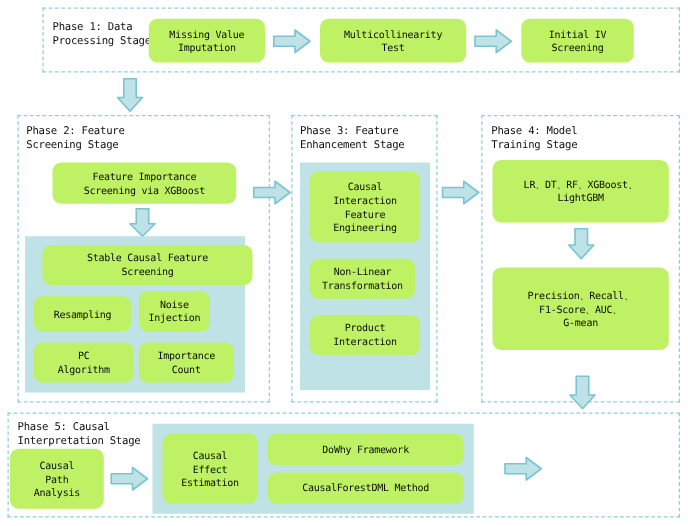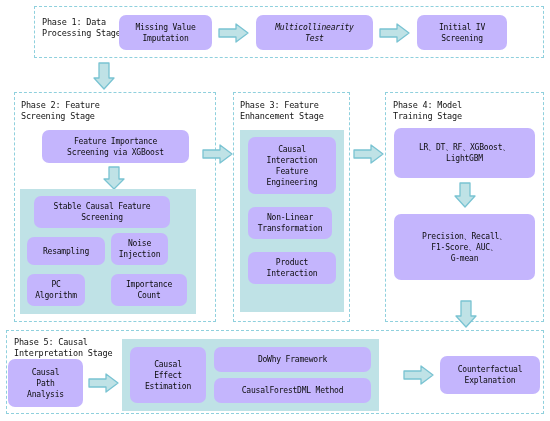--- a/index.html
+++ b/index.html
@@ -22,21 +22,21 @@
     font-size:8.5px;
     line-height:11px;
     color:#111111;
     white-space:pre-line;
     letter-spacing:-0.2px;
     font-family:"DejaVu Sans Mono","Liberation Mono",monospace;
   }
 
   .gbox{
     position:absolute;
-    background:#c4b5fd;
+    background:#bef264;
     border-radius:7px;
     box-sizing:border-box;
     display:flex;
     align-items:center;
     justify-content:center;
     text-align:center;
     font-size:8px;
     line-height:11px;
     color:#0b0b0b;
     white-space:pre-line;
@@ -65,21 +65,21 @@
 
   <div class="gbox" style="left:119px;top:15px;width:93px;height:35px;">Missing Value
 Imputation</div>
 
   <div class="arrow" style="left:218px;top:23px;width:31px;height:20px;">
     <svg width="31" height="20" viewBox="0 0 31 20">
       <path d="M1 6 L18 6 L18 1 L30 10 L18 19 L18 14 L1 14 Z" fill="#bfe2e6" stroke="#79c3d2" stroke-width="1.3" stroke-linejoin="round"></path>
     </svg>
   </div>
 
-  <div class="gbox" style="left:256px;top:15px;width:117px;height:35px;font-style:italic;">Multicollinearity
+  <div class="gbox" style="left:256px;top:15px;width:117px;height:35px;">Multicollinearity
 Test</div>
 
   <div class="arrow" style="left:379px;top:23px;width:31px;height:20px;">
     <svg width="31" height="20" viewBox="0 0 31 20">
       <path d="M1 6 L18 6 L18 1 L30 10 L18 19 L18 14 L1 14 Z" fill="#bfe2e6" stroke="#79c3d2" stroke-width="1.3" stroke-linejoin="round"></path>
     </svg>
   </div>
 
   <div class="gbox" style="left:417px;top:15px;width:90px;height:35px;">Initial IV
 Screening</div>
@@ -99,29 +99,29 @@
 Screening via XGBoost</div>
 
   <div class="arrow" style="left:103px;top:166px;width:22px;height:24px;">
     <svg width="22" height="24" viewBox="0 0 22 24">
       <path d="M6 1 L16 1 L16 13 L21 13 L11 23 L1 13 L6 13 Z" fill="#bfe2e6" stroke="#79c3d2" stroke-width="1.3" stroke-linejoin="round"></path>
     </svg>
   </div>
 
   <div class="tealpanel" style="left:20px;top:189px;width:176px;height:125px;"></div>
 
-  <div class="gbox" style="left:34px;top:196px;width:136px;height:32px;">Stable Causal Feature
+  <div class="gbox" style="left:34px;top:196px;width:168px;height:32px;">Stable Causal Feature
 Screening</div>
 
   <div class="gbox" style="left:27px;top:237px;width:78px;height:28px;">Resampling</div>
 
   <div class="gbox" style="left:111px;top:233px;width:57px;height:32px;">Noise
 Injection</div>
 
-  <div class="gbox" style="left:27px;top:274px;width:58px;height:32px;">PC
+  <div class="gbox" style="left:27px;top:274px;width:80px;height:32px;">PC
 Algorithm</div>
 
   <div class="gbox" style="left:111px;top:274px;width:76px;height:32px;">Importance
 Count</div>
 
   <div class="arrow" style="left:202px;top:144px;width:31px;height:20px;">
     <svg width="31" height="20" viewBox="0 0 31 20">
       <path d="M1 6 L18 6 L18 1 L30 10 L18 19 L18 14 L1 14 Z" fill="#bfe2e6" stroke="#79c3d2" stroke-width="1.3" stroke-linejoin="round"></path>
     </svg>
   </div>
@@ -198,16 +198,14 @@
   <div class="gbox" style="left:214px;top:347px;width:157px;height:25px;">DoWhy Framework</div>
 
   <div class="gbox" style="left:214px;top:378px;width:157px;height:25px;">CausalForestDML Method</div>
 
   <div class="arrow" style="left:403px;top:365px;width:31px;height:20px;">
     <svg width="31" height="20" viewBox="0 0 31 20">
       <path d="M1 6 L18 6 L18 1 L30 10 L18 19 L18 14 L1 14 Z" fill="#bfe2e6" stroke="#79c3d2" stroke-width="1.3" stroke-linejoin="round"></path>
     </svg>
   </div>
 
-  <div class="gbox" style="left:440px;top:356px;width:100px;height:38px;">Counterfactual
-Explanation</div>
 
 </div>
 
 </body></html>

